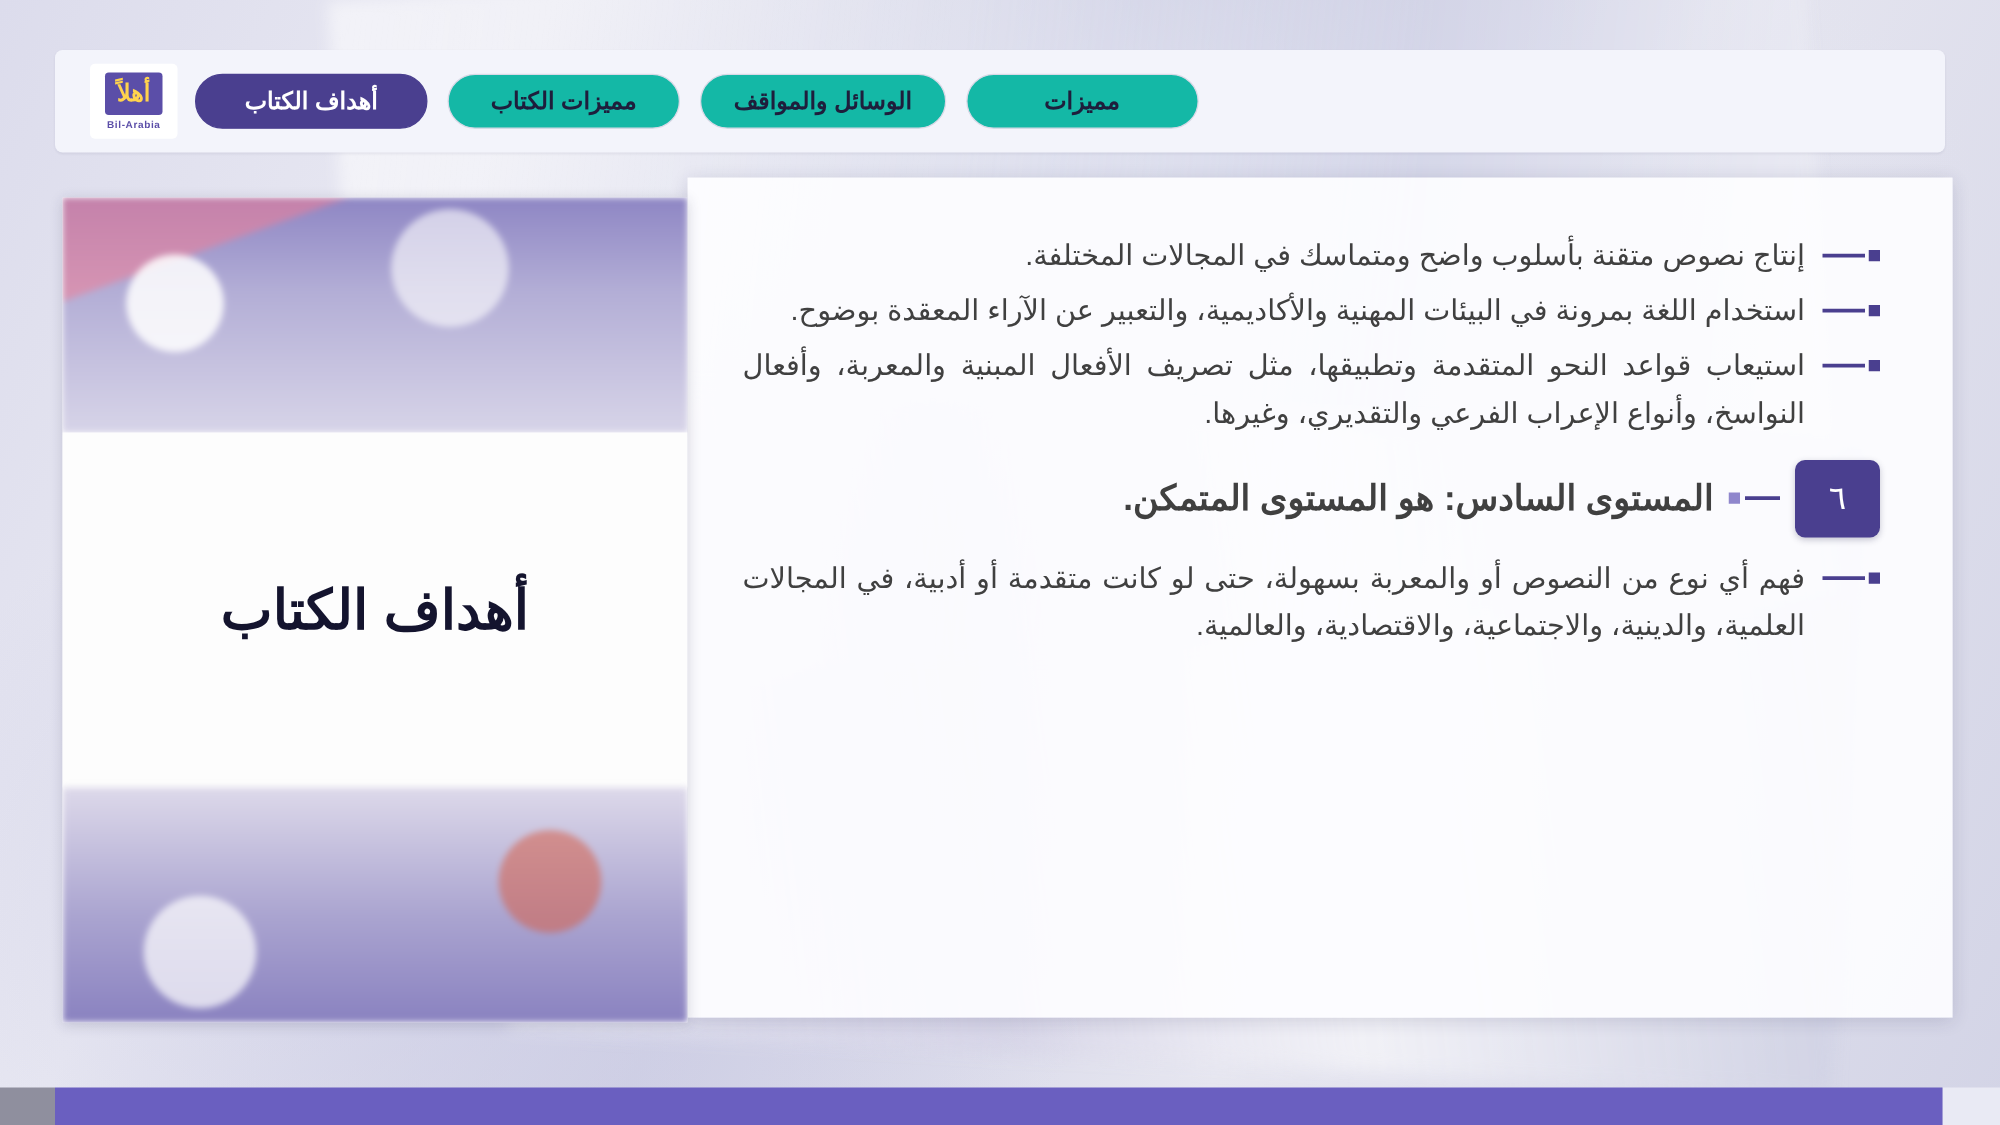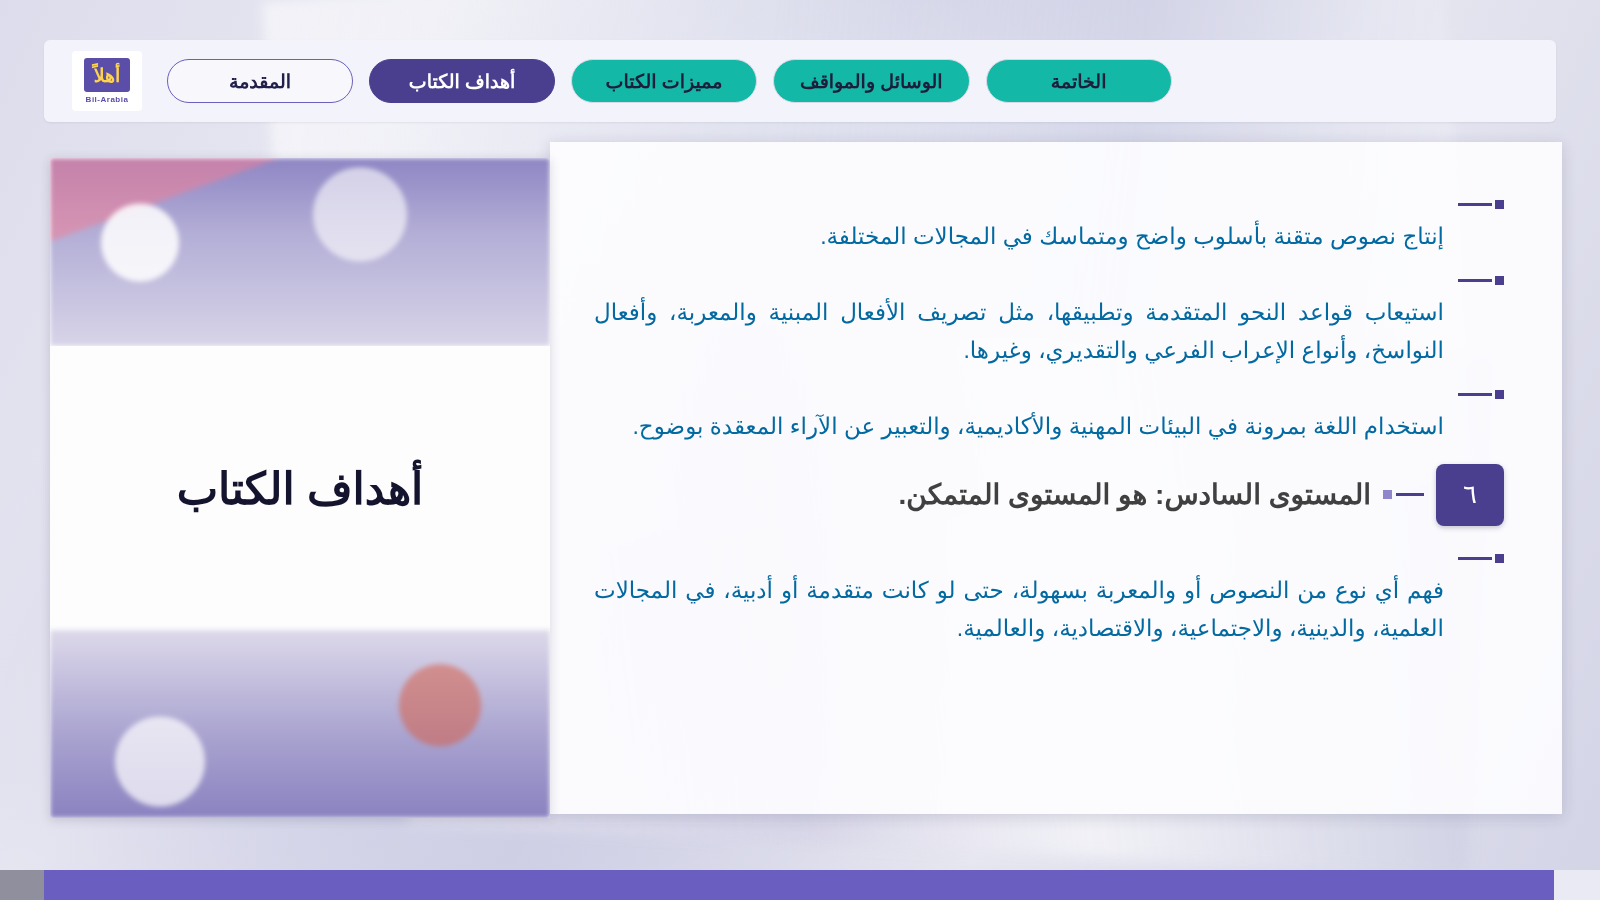--- a/index.html
+++ b/index.html
@@ -49,21 +49,21 @@
   .topbar {
     position: absolute;
     left: 44px; top: 40px;
     width: 1512px; height: 82px;
     background: #f3f4fb;
     border-radius: 6px;
     display: flex;
     flex-direction: row-reverse;
     align-items: center;
     padding: 0 18px;
-    gap: 25px;
+    gap: 14px;
     box-shadow: 0 1px 2px rgba(40,40,80,.08);
     z-index: 5;
     justify-content: center;
   }
 
   .logo {
     width: 70px; height: 60px;
     background: #fff;
     border-radius: 4px;
     display: flex;
@@ -217,24 +217,23 @@
     background: #4a3f8f;
   }
   .dash b {
     display: block;
     width: 9px; height: 9px;
     background: #4a3f8f;
   }
   .bullet-text {
     font-size: 23px;
     line-height: 1.65;
-    color: #0369a1;
+    color: #404040;
     text-align: justify;
     flex: 1 1 auto;
-    margin-top: 32px;
   }
 
   
   .level-row {
     display: flex;
     flex-direction: row;
     align-items: center;
     gap: 12px;
     margin: 18px 0 14px;
   }
@@ -280,25 +279,24 @@
   <div class="bg-photo"></div>
 
   <div class="topbar">
 
     <div class="logo">
       <div class="mark">أهلاً</div>
       <div class="sub">Bil-Arabia</div>
     </div>
 
     <div class="nav">
-      <div class="nav-pill plain">الخاتمة</div>
+      <div class="nav-pill plain">مميزات</div>
       <div class="nav-pill plain">الوسائل والمواقف</div>
       <div class="nav-pill plain">مميزات الكتاب</div>
       <div class="nav-pill active">أهداف الكتاب</div>
-      <div class="nav-pill">المقدمة</div>
     </div>
 
   </div>
 
   <div class="media-card">
     <div class="media-top"></div>
     <div class="media-title-band">
       <div class="media-title">أهداف الكتاب</div>
     </div>
     <div class="media-bottom"></div>
@@ -314,29 +312,29 @@
             <i></i>
           </span>
         <span class="bullet-text">إنتاج نصوص متقنة بأسلوب واضح ومتماسك في المجالات المختلفة.</span>
       </div>
 
       <div class="bullet-row">
         <span class="dash">
             <b></b>
             <i></i>
           </span>
-        <span class="bullet-text">استيعاب قواعد النحو المتقدمة وتطبيقها، مثل تصريف الأفعال المبنية والمعربة، وأفعال النواسخ، وأنواع الإعراب الفرعي والتقديري، وغيرها.</span>
+        <span class="bullet-text">استخدام اللغة بمرونة في البيئات المهنية والأكاديمية، والتعبير عن الآراء المعقدة بوضوح.</span>
       </div>
 
       <div class="bullet-row">
         <span class="dash">
             <b></b>
             <i></i>
           </span>
-        <span class="bullet-text">استخدام اللغة بمرونة في البيئات المهنية والأكاديمية، والتعبير عن الآراء المعقدة بوضوح.</span>
+        <span class="bullet-text">استيعاب قواعد النحو المتقدمة وتطبيقها، مثل تصريف الأفعال المبنية والمعربة، وأفعال النواسخ، وأنواع الإعراب الفرعي والتقديري، وغيرها.</span>
       </div>
 
     </div>
 
     <div class="level-row">
       <div class="level-badge">٦</div>
       <div class="level-connector">
           <i></i>
           <b></b>
         </div>

